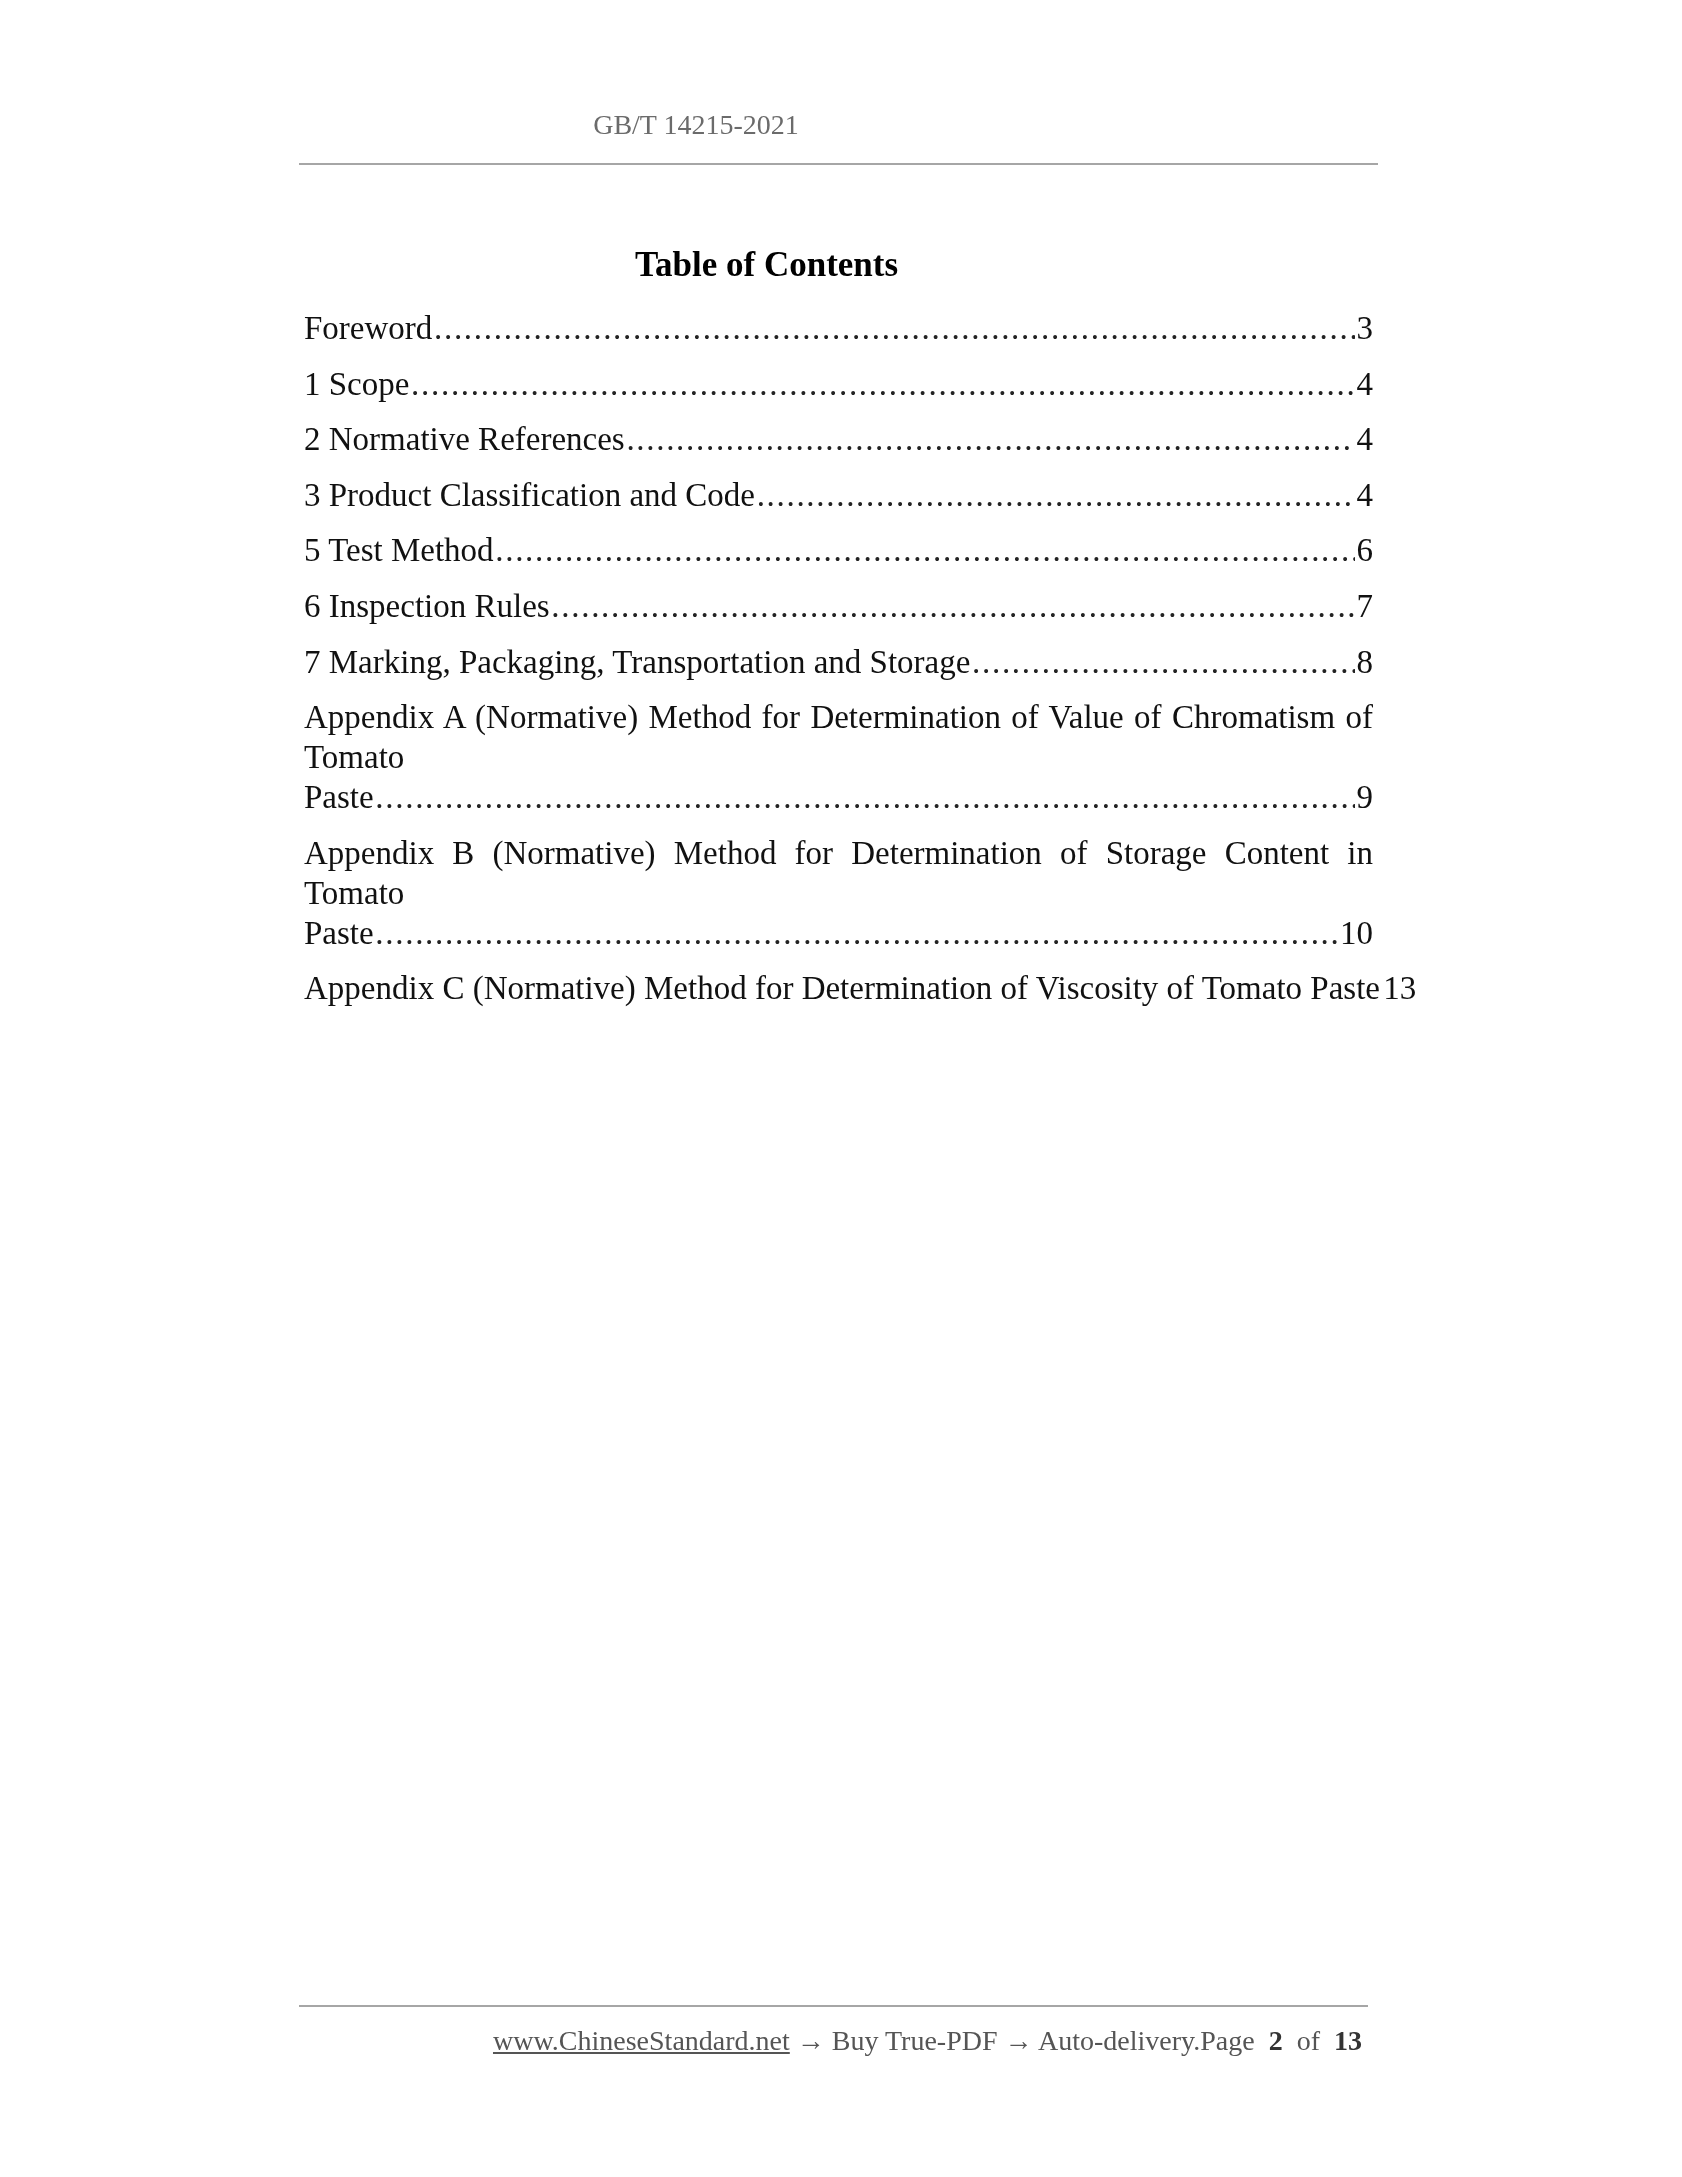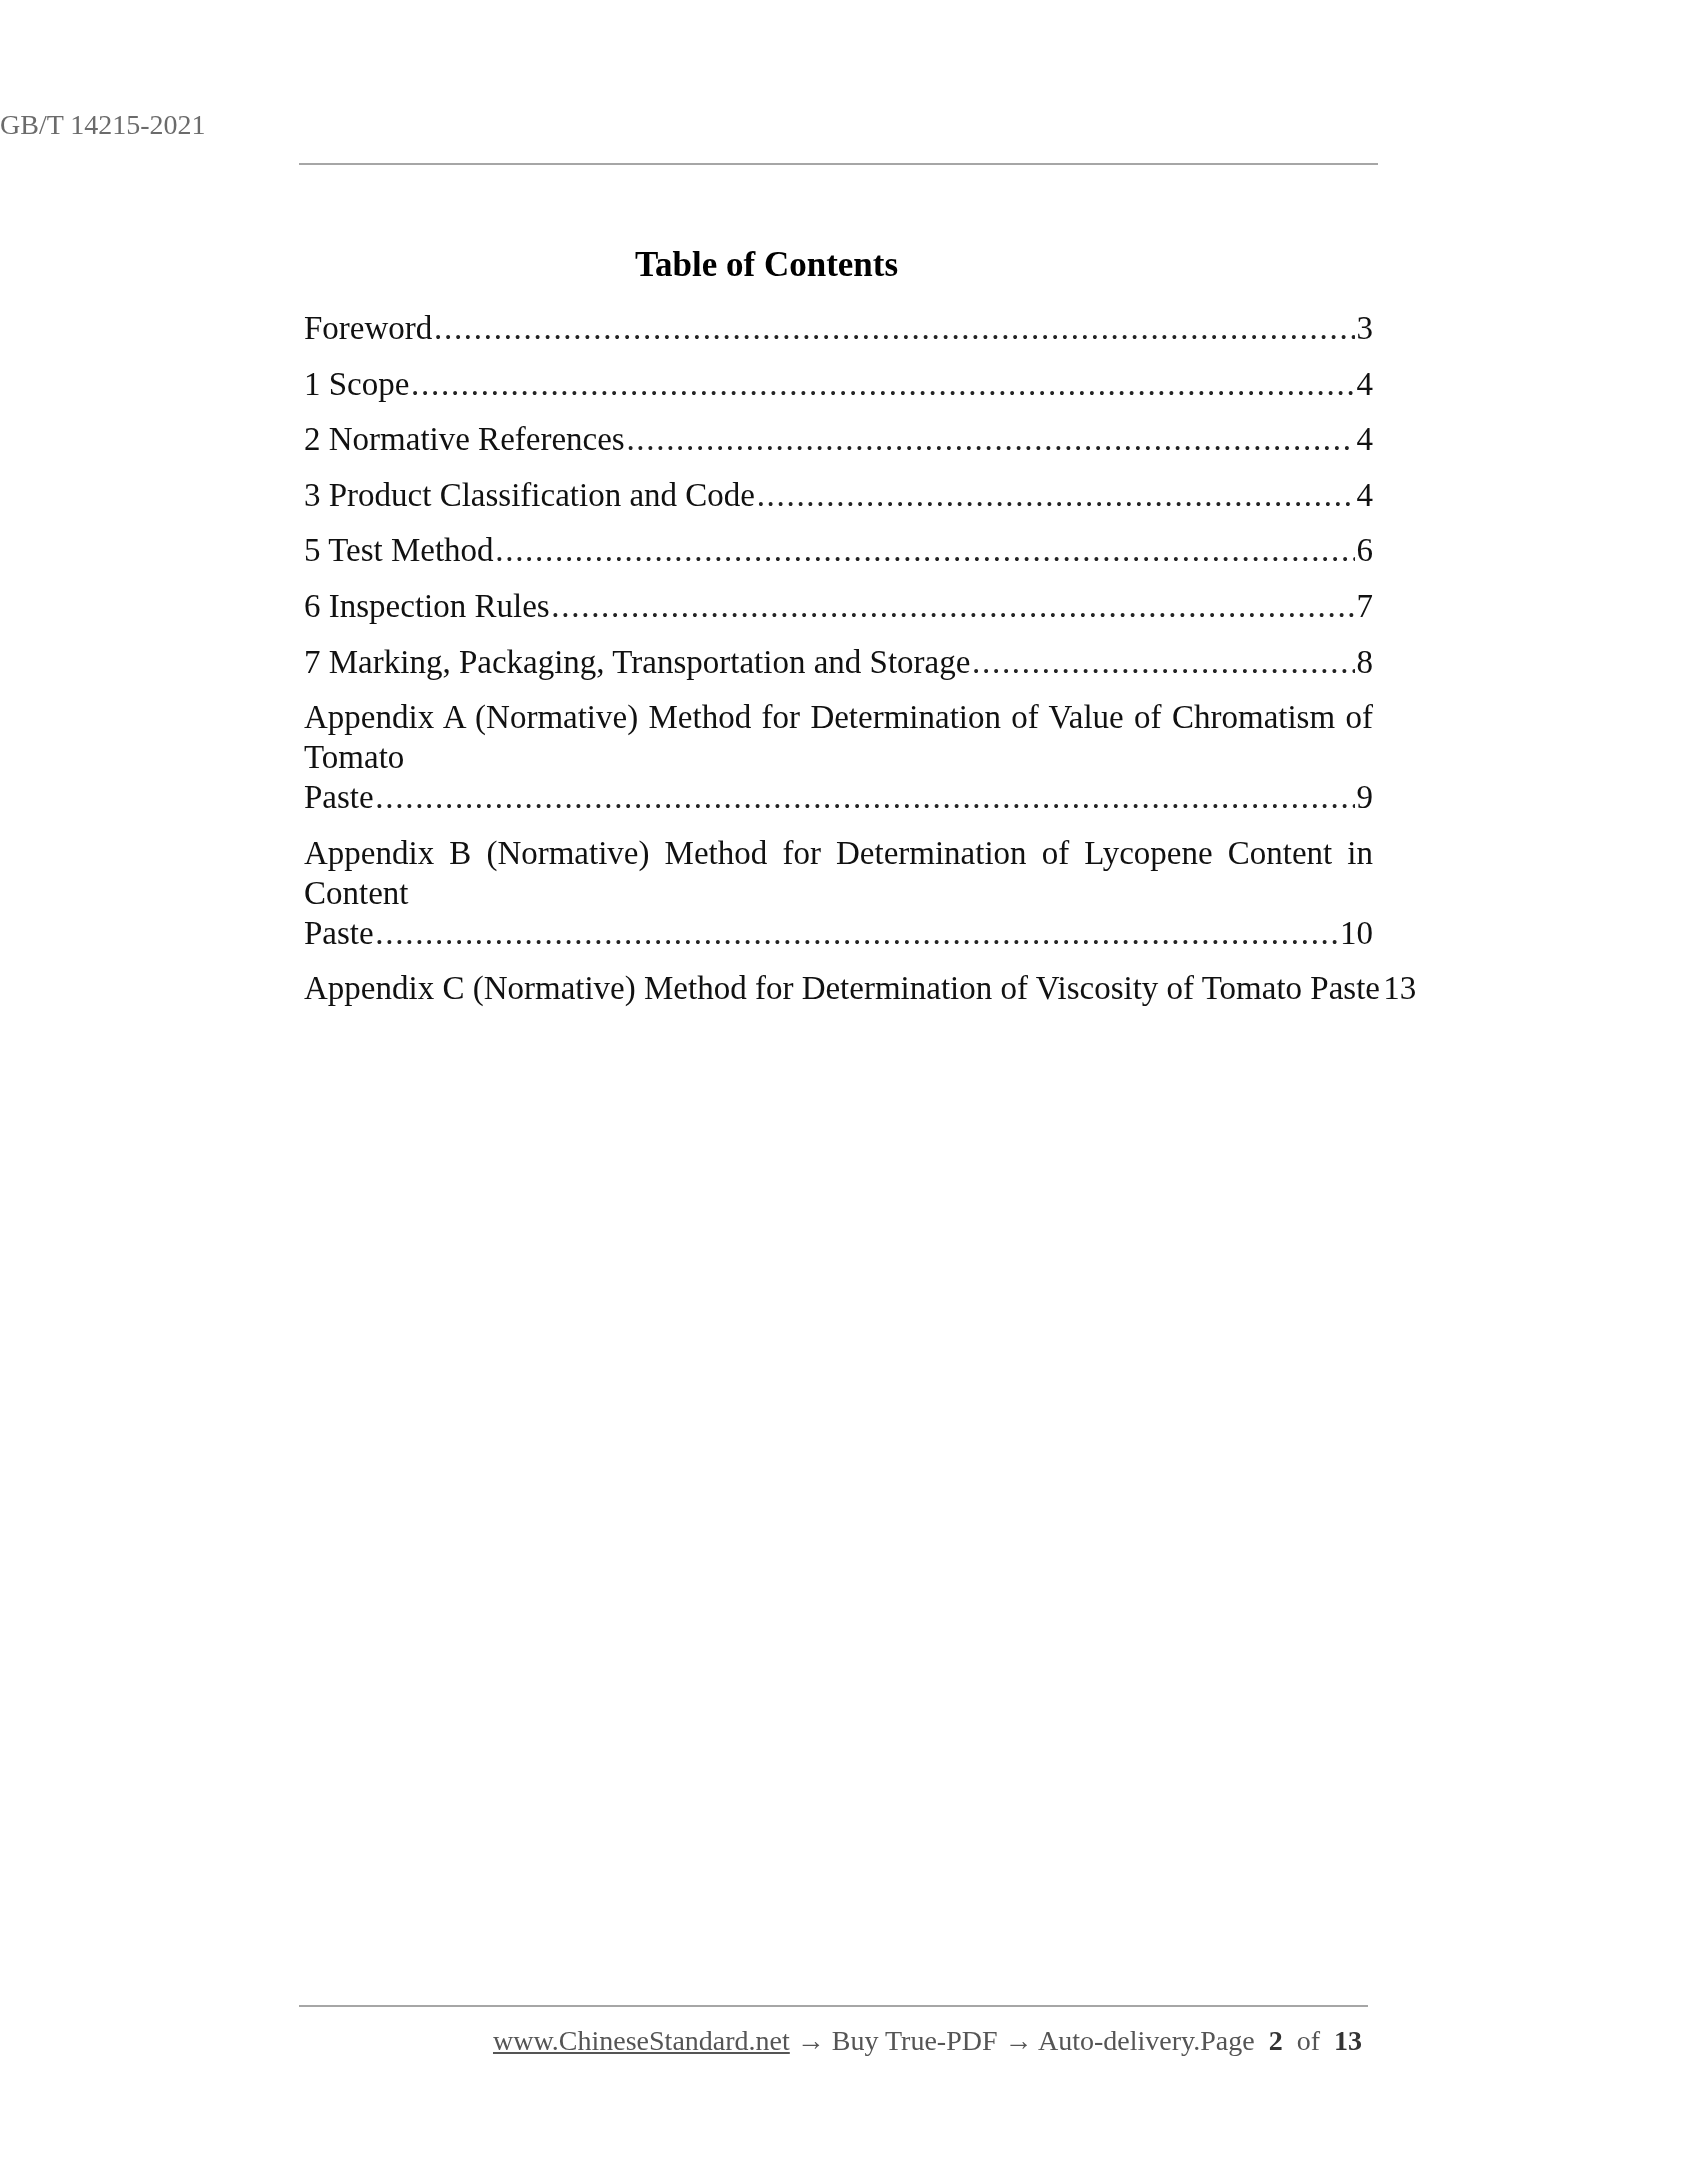--- a/index.html
+++ b/index.html
@@ -1,18 +1,18 @@
 <!DOCTYPE html>
 <html style="font-size:14px"><head>
 <meta charset="utf-8">
 <style>
   html, body { margin:0; padding:0; background:#ffffff; }
   body { width:1683px; height:2177px; position:relative; overflow:hidden;
          font-family:"Liberation Serif", "DejaVu Serif", serif; color:#111; }
-  .header-text { position:absolute; left:0; width:1392px; top:109px; 
+  .header-text { position:absolute; left:0; width:1392px; top:109px; text-align:center;
                  font-size:28px; color:#6b6b6b; }
   .rule { position:absolute; height:1.7px; background:#a6a6a6; }
   .title { position:absolute; left:0; width:1533px; top:245px; text-align:center;
            font-size:35px; font-weight:bold; color:#000; }
   .toc { position:absolute; left:304px; width:1069px; top:308px; }
   .toc-entry { font-size:33px; line-height:40px; margin-bottom:15.6px; color:#111; }
   .toc-line { display:flex; align-items:baseline; white-space:nowrap; }
   .toc-line .t { flex:0 0 auto; }
   .toc-line .dots { flex:1 1 auto; overflow:hidden; margin:0 1.7px; letter-spacing:1.7px; color:#222; }
   .toc-line .dots::before { content:"................................................................................................................................................................................................................................"; }
@@ -69,21 +69,21 @@
   </div>
   <div class="toc-entry">
     <div class="toc-wrap">Appendix A (Normative) Method for Determination of Value of Chromatism of Tomato</div>
     <div class="toc-line">
       <span class="t">Paste</span>
         <span class="dots"></span>
         <span class="p">9</span>
     </div>
   </div>
   <div class="toc-entry">
-    <div class="toc-wrap">Appendix B (Normative) Method for Determination of Lycopene Content in Content</div>
+    <div class="toc-wrap">Appendix B (Normative) Method for Determination of Storage Content in Tomato</div>
     <div class="toc-line">
       <span class="t">Paste</span>
         <span class="dots"></span>
         <span class="p">10</span>
     </div>
   </div>
   <div class="toc-entry toc-line">
     <span class="t">Appendix C (Normative) Method for Determination of Viscosity of Tomato Paste</span>
       <span class="dots"></span>
       <span class="p">13</span>

